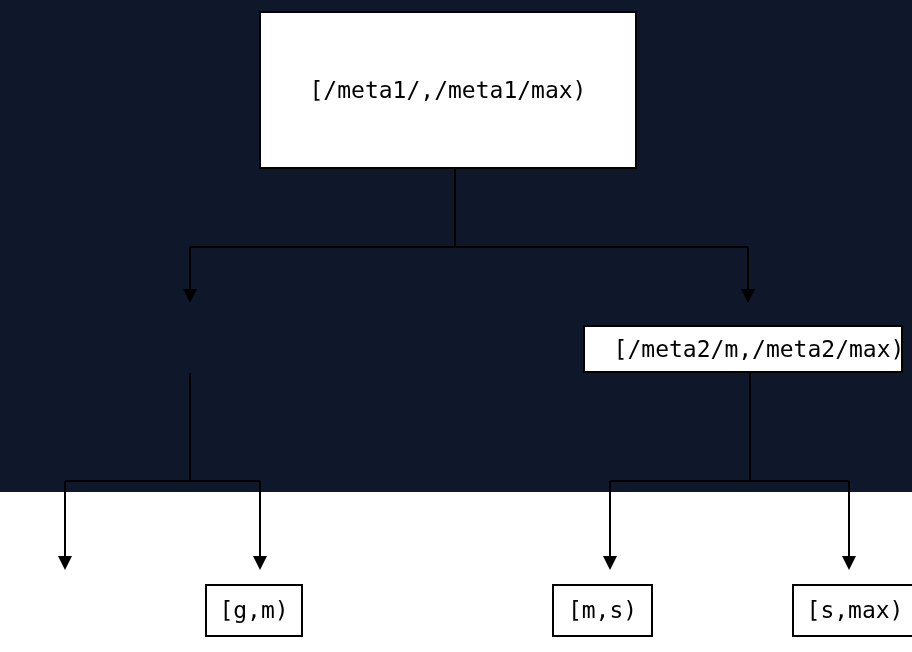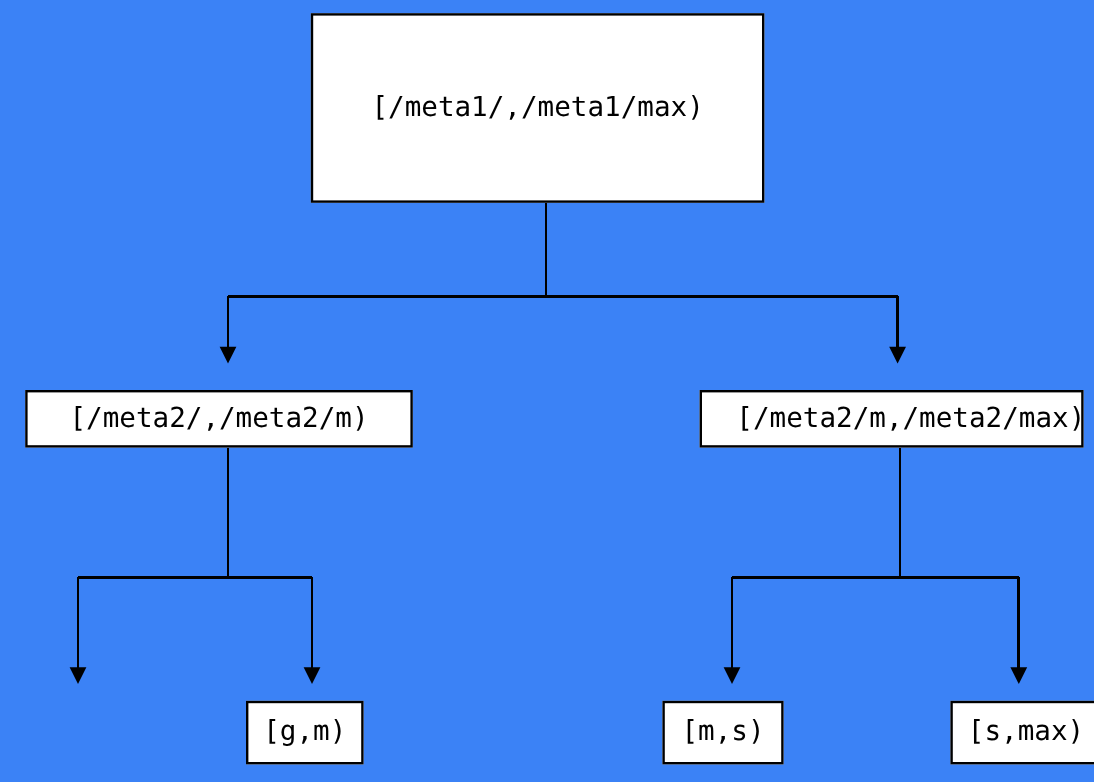--- a/index.html
+++ b/index.html
@@ -10,22 +10,22 @@
   }
   body {
     width: 912px;
     height: 652px;
     font-family: "DejaVu Sans Mono", "Liberation Mono", monospace;
     overflow: hidden;
   }
   #diagram-root {
     position: relative;
     width: 912px;
-    height: 652px;
-    background: #3b82f6;
+    height: 492px;
+    background: #0f172a;
   }
   #edge-layer {
     position: absolute;
     left: 0;
     top: 0;
     width: 912px;
     height: 652px;
     pointer-events: none;
   }
   .node-box {
@@ -133,23 +133,20 @@
       <line x1="849" y1="481" x2="849" y2="557"></line>
     </g>
     <polygon points="603,556 617,556 610,570" fill="#000000"></polygon>
     <polygon points="842,556 856,556 849,570" fill="#000000"></polygon>
   </svg>
 
   <div class="node-box" id="node-root">
     <span class="node-label">[/meta1/,/meta1/max)</span>
   </div>
 
-  <div class="node-box" id="node-mid-left">
-    <span class="node-label">[/meta2/,/meta2/m)</span>
-  </div>
 
   <div class="node-box" id="node-mid-right">
     <span class="node-label">[/meta2/m,/meta2/max)</span>
   </div>
 
 
   <div class="node-box" id="node-leaf-gm">
     <span class="node-label">[g,m)</span>
   </div>
 

